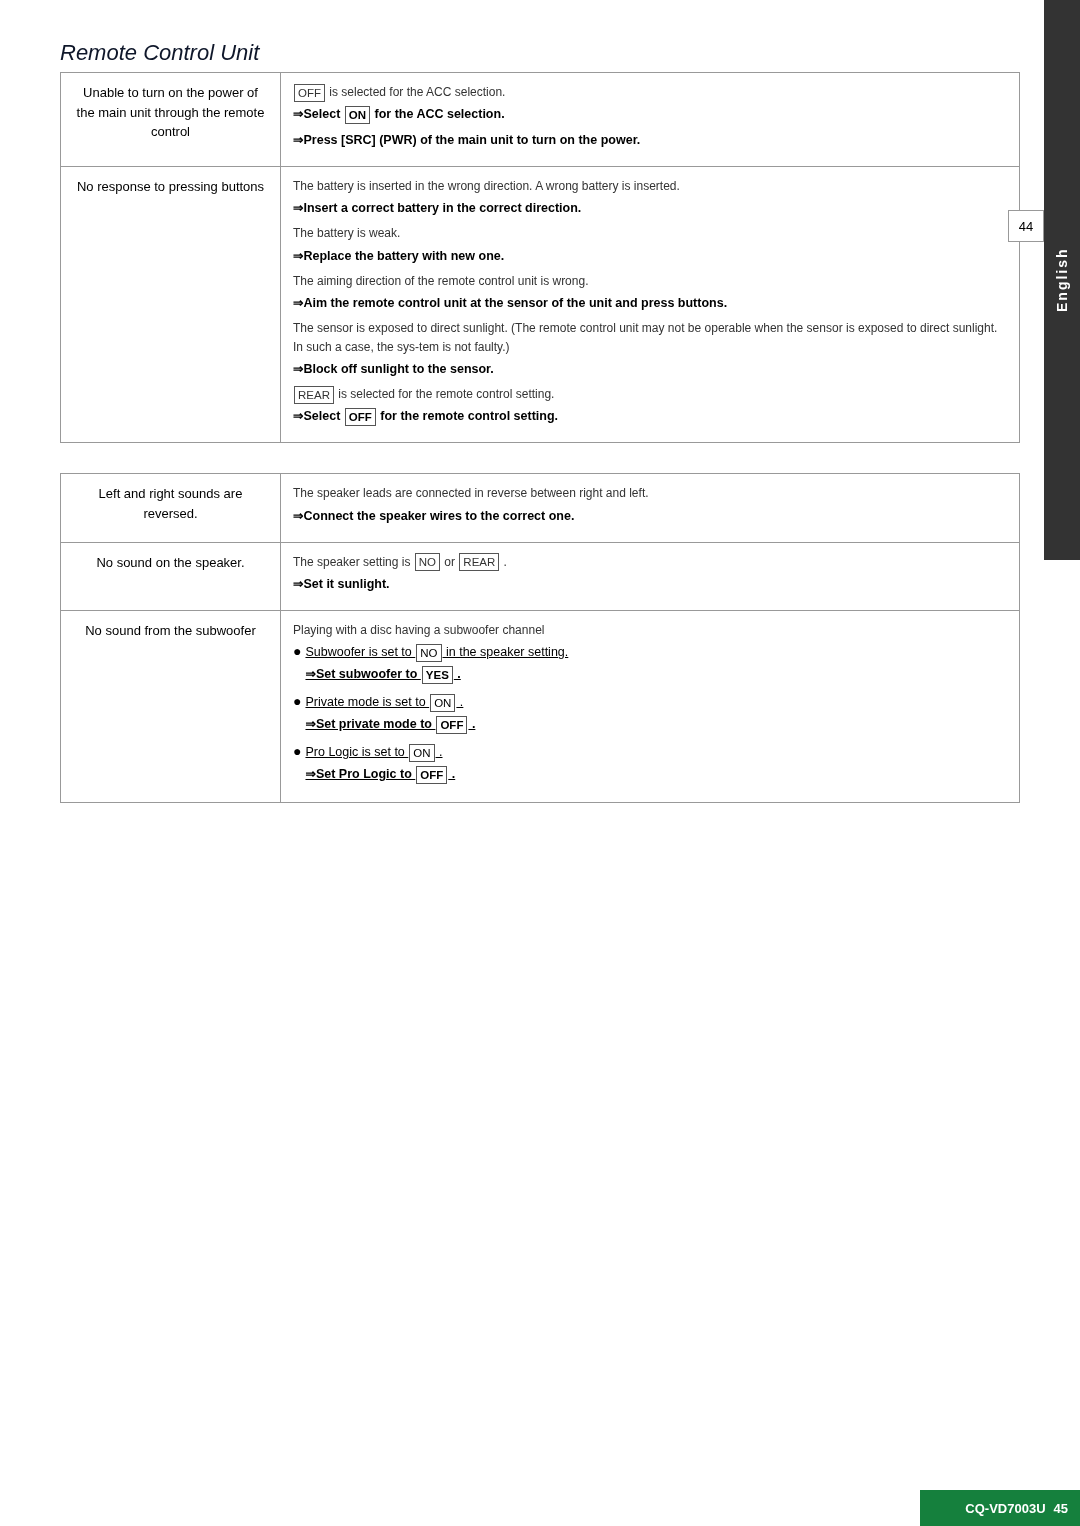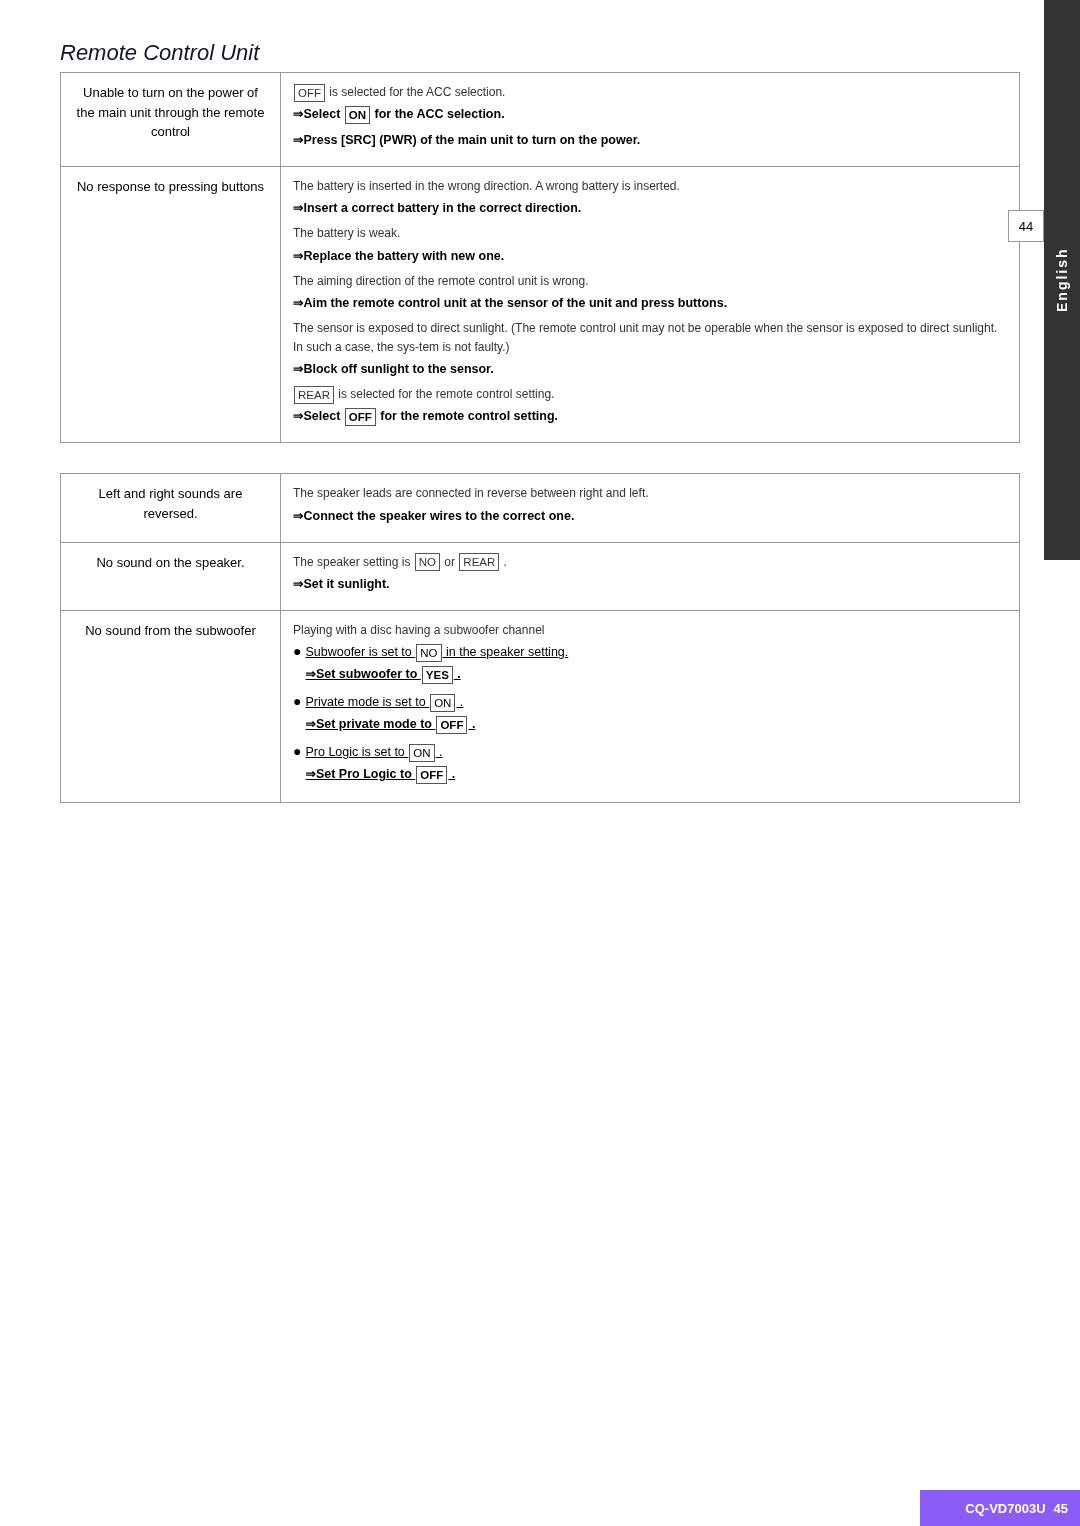--- a/index.html
+++ b/index.html
@@ -55,21 +55,21 @@
       background: #fff;
     }
 
     
     .bottom-bar {
       position: absolute;
       bottom: 0;
       right: 0;
       width: 160px;
       height: 36px;
-      background: #8b5cf6;
+      background: #15803d;
       display: flex;
       align-items: center;
       justify-content: flex-end;
       padding-right: 12px;
     }
 
     .bottom-bar-text {
       color: #fff;
       font-size: 13px;
       font-weight: bold;

